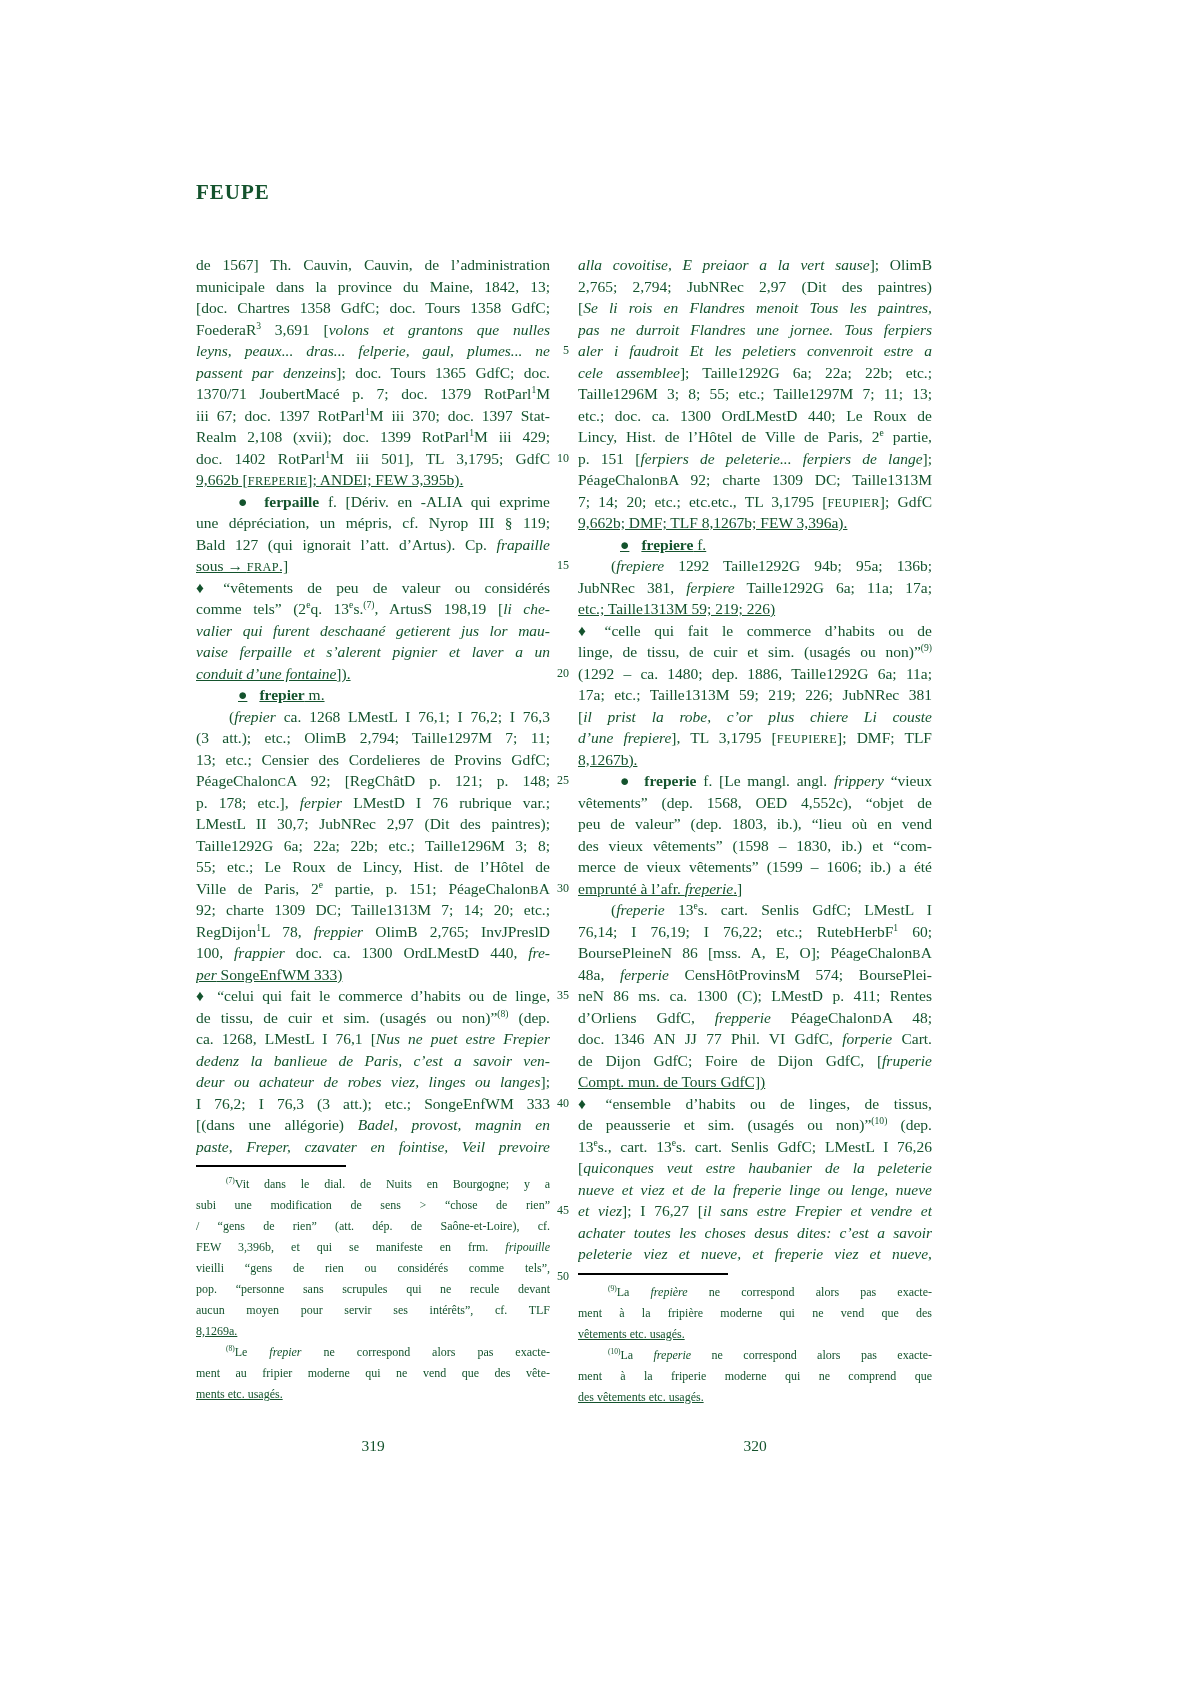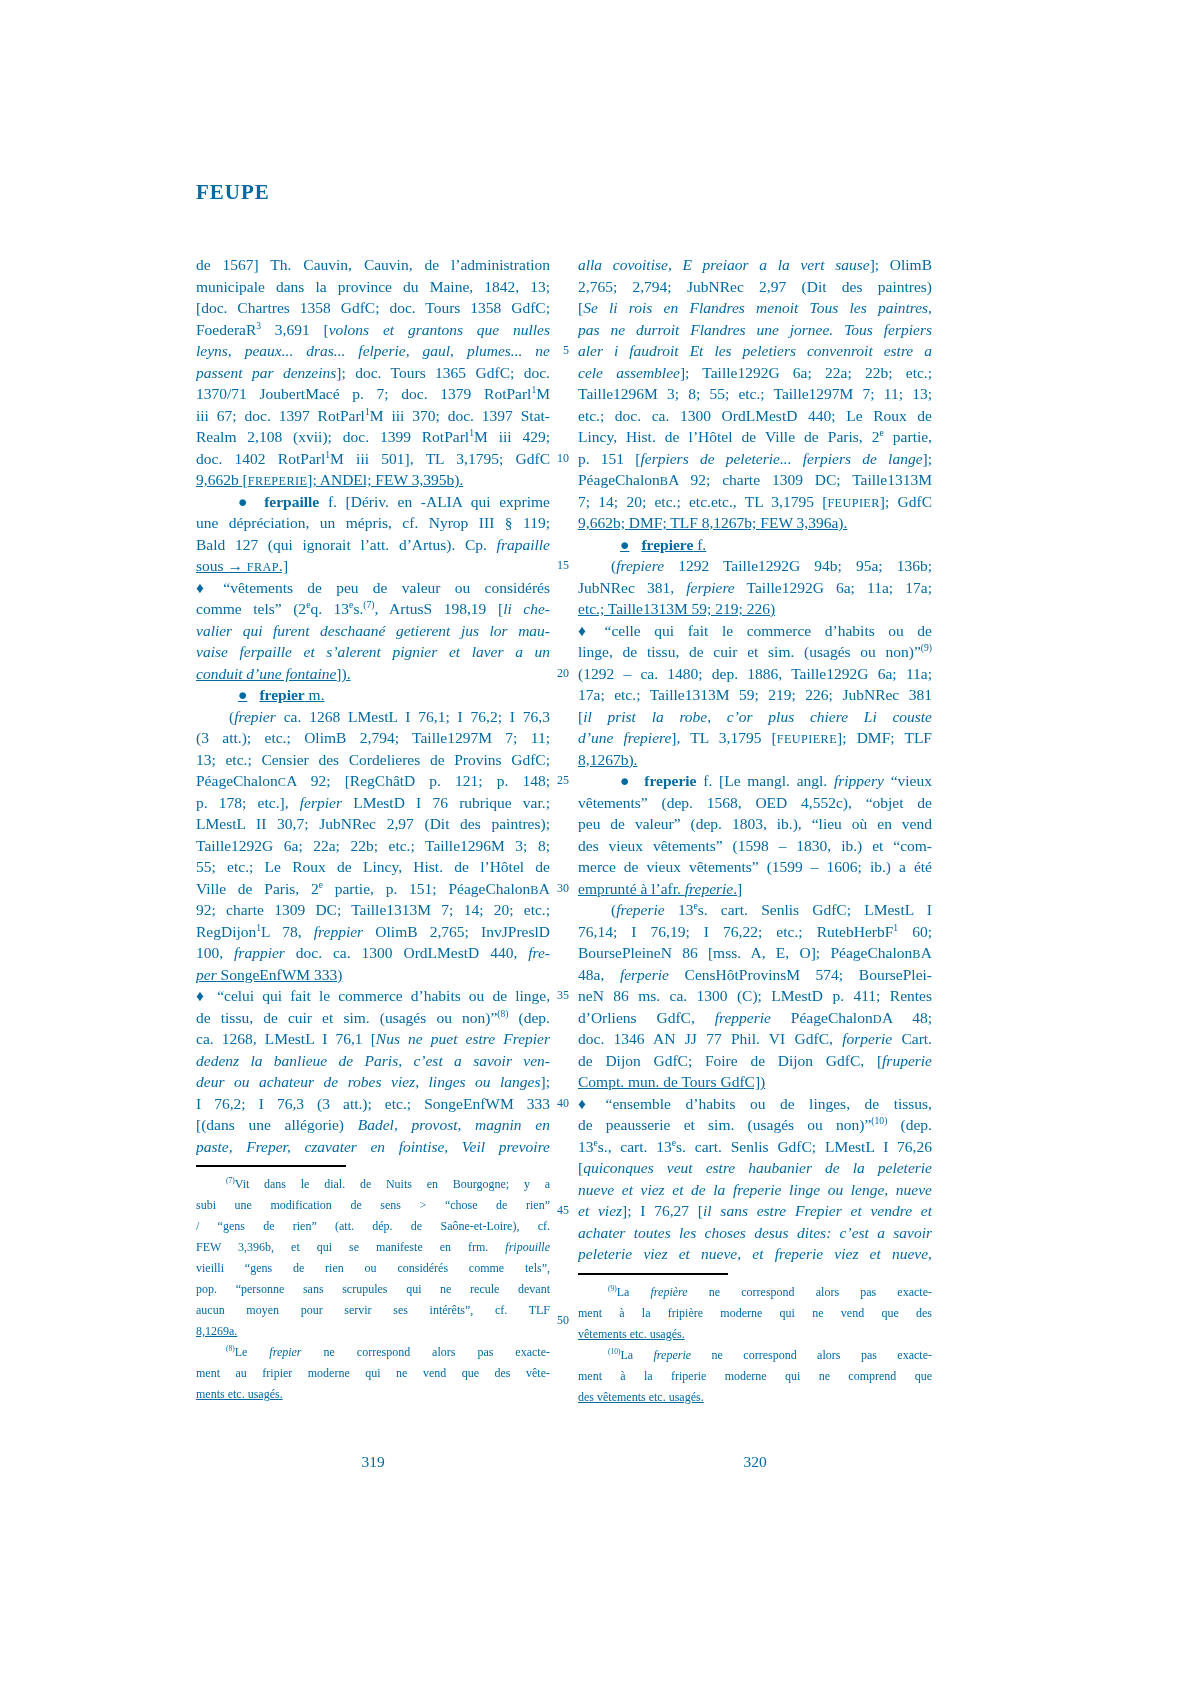--- a/index.html
+++ b/index.html
@@ -1,18 +1,18 @@
 <!DOCTYPE html>
 <html><head>
 <meta charset="utf-8">
 <style>
   html,body { margin:0; padding:0; background:#ffffff; }
   .page {
     position:relative; width:1191px; height:1684px; background:#ffffff;
-    color:#0369a1; font-family:"Liberation Serif", "DejaVu Serif", serif;
+    color:#14532d; font-family:"Liberation Serif", "DejaVu Serif", serif;
     overflow:hidden;
   }
   .running-head {
     position:absolute; left:196px; top:180px;
     font-size:21px; font-weight:bold; letter-spacing:1px;
   }
   .col { position:absolute; width:354px; }
   .col-left  { left:196px; top:254px; }
   .col-right { left:578px; top:254px; }
   .line {
@@ -28,21 +28,21 @@
   }
   .it { font-style:italic; }
   .bd { font-weight:bold; }
   .sc { text-transform:uppercase; font-size:79%; letter-spacing:0.4px; }
   .su { vertical-align:super; font-size:62%; line-height:0; }
   .bu { margin-right:12px; }
   .di { margin-right:9px; }
   .linenums { position:absolute; left:543px; top:254px; width:26px; height:1100px; }
   .ln { position:absolute; right:0; font-size:12px; line-height:12px; }
   .pagenum {
-    position:absolute; top:1437px; width:354px; text-align:center; font-size:15.5px;margin-top:16px;
+    position:absolute; top:1437px; width:354px; text-align:center; font-size:15.5px;
   }
   .pagenum-left  { left:196px; }
   .pagenum-right { left:578px; }
 </style>
 </head>
 <body>
 
 <div class="page">
   <div class="running-head">FEUPE</div>
 
@@ -106,21 +106,21 @@
   <div class="linenums" id="linenums">
       <div class="ln" style="top: 90px;">5</div>
       <div class="ln" style="top: 197.5px; text-align: right;">10</div>
       <div class="ln" style="top: 305px;">15</div>
       <div class="ln" style="top: 412.5px;">20</div>
       <div class="ln" style="top: 520px;">25</div>
       <div class="ln" style="top: 627.5px;">30</div>
       <div class="ln" style="top: 735px;">35</div>
       <div class="ln" style="top: 842.5px;">40</div>
       <div class="ln" style="top: 950px;">45</div>
-      <div class="ln" style="top: 1060px; margin-left: 24px;">50</div>
+      <div class="ln" style="top: 1016px; margin-left: 24px;">50</div>
     </div>
 
   <div class="col col-right" id="col-right">
       <div class="line"><span class="it">alla covoitise, E preiaor a la vert sause</span><span>]; OlimB</span></div>
       <div class="line"><span>2,765; 2,794; JubNRec 2,97 (Dit des paintres)</span></div>
       <div class="line"><span>[</span><span class="it">Se li rois en Flandres menoit Tous les paintres,</span></div>
       <div class="line"><span class="it">pas ne durroit Flandres une jornee. Tous ferpiers</span></div>
       <div class="line"><span class="it">aler i faudroit Et les peletiers convenroit estre a</span></div>
       <div class="line"><span class="it">cele assemblee</span><span>]; Taille1292G 6a; 22a; 22b; etc.;</span></div>
       <div class="line"><span>Taille1296M 3; 8; 55; etc.; Taille1297M 7; 11; 13;</span></div>

